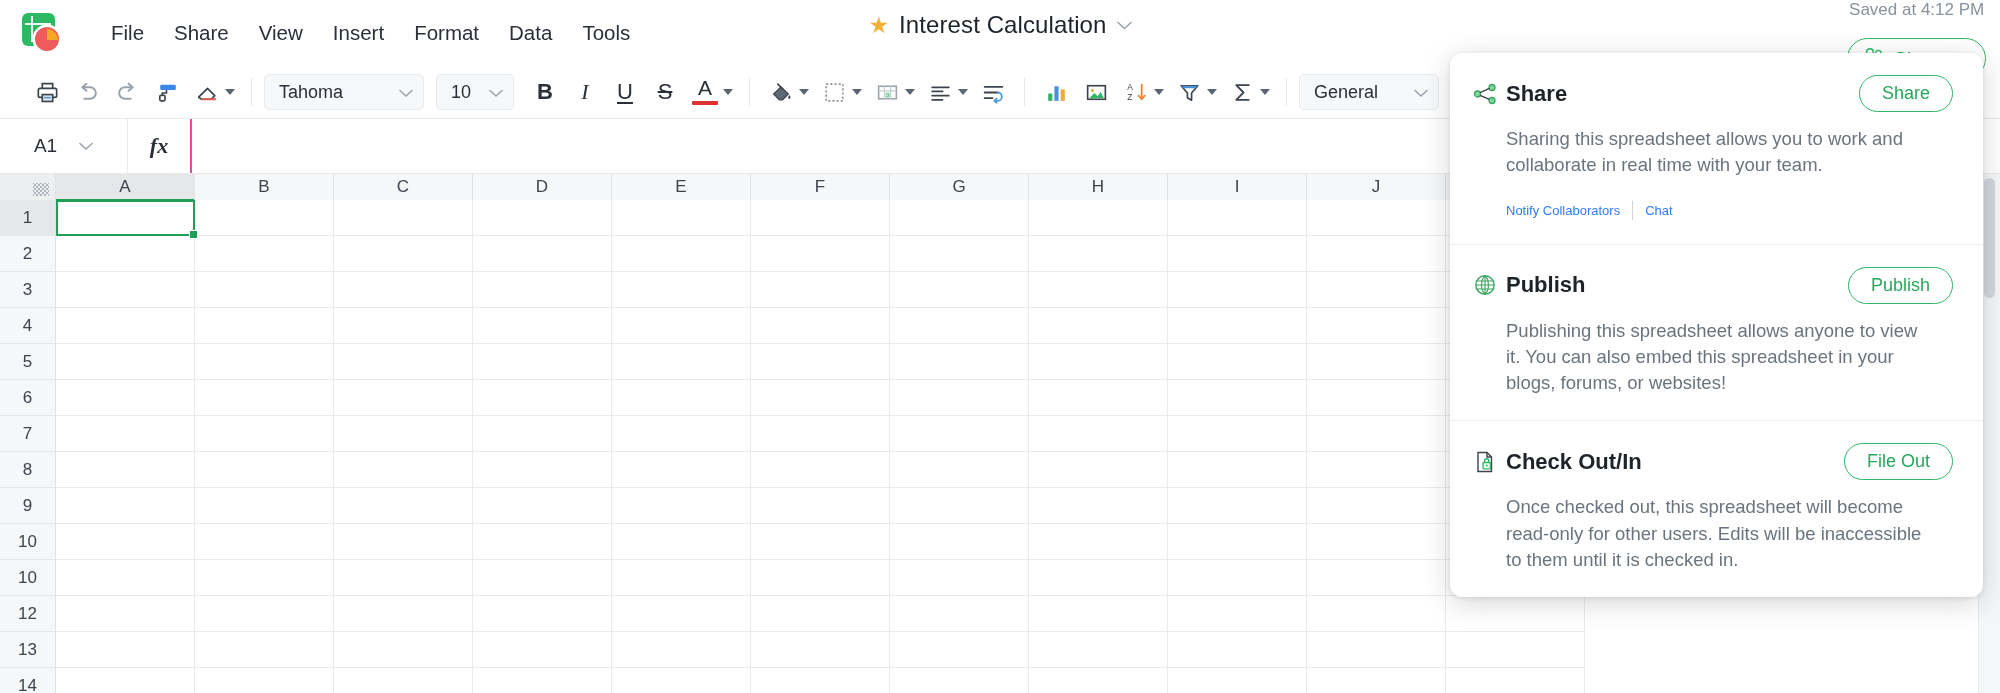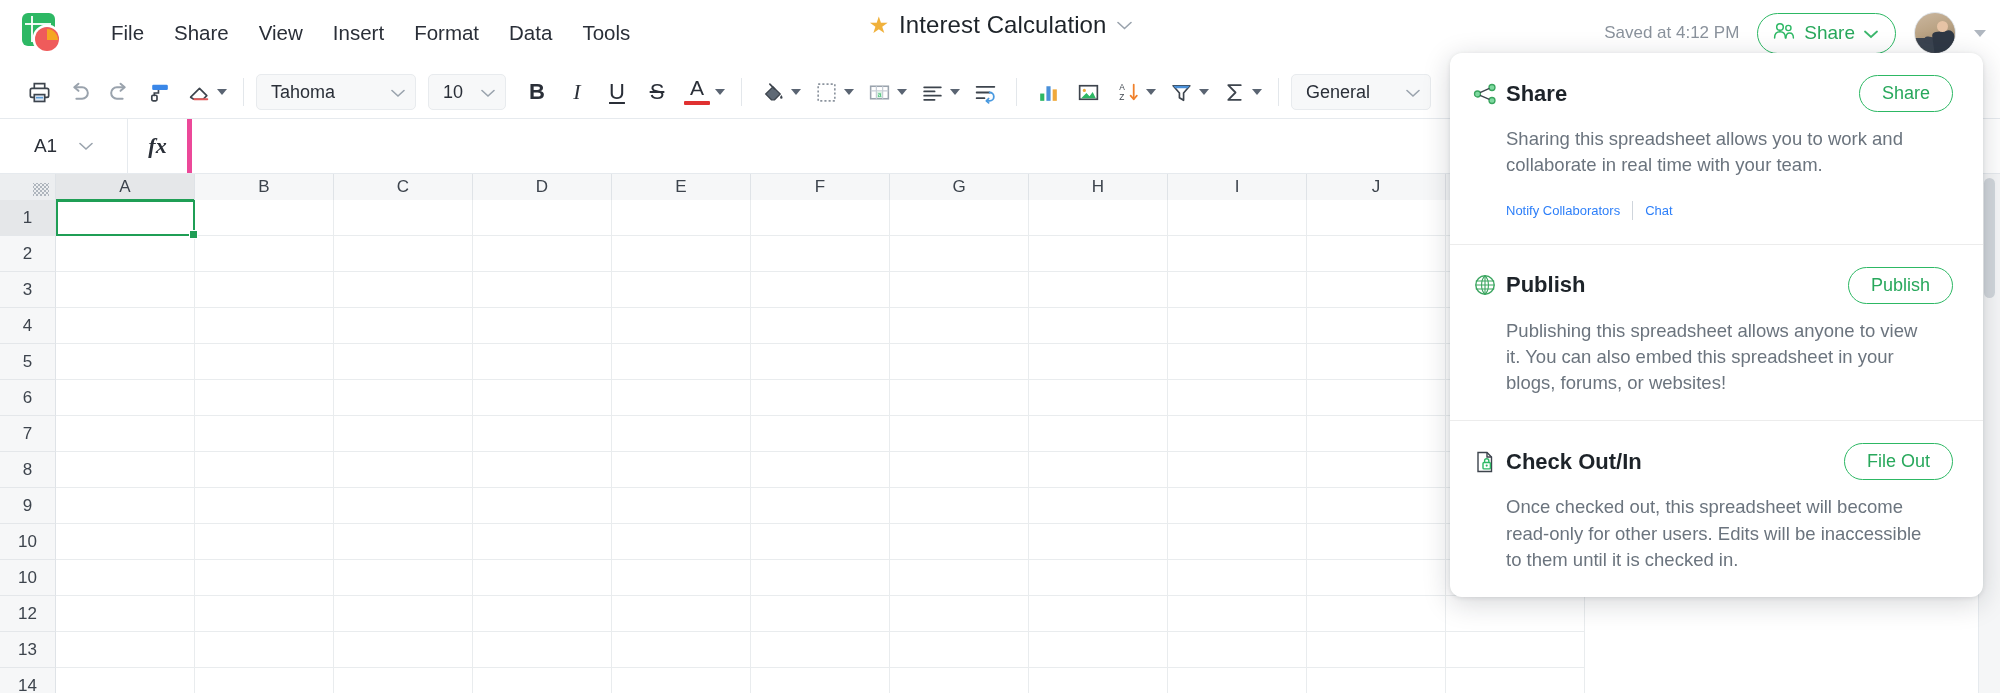--- a/index.html
+++ b/index.html
@@ -56,21 +56,21 @@
     display: flex; align-items: center; justify-content: center;
     pointer-events: none;
   }
   .doctitle > * { pointer-events: auto; }
   .star { font-size: 23px; color: #f0b13b; line-height: 1; margin-right: 10px; }
   .doctitle-text { font-size: 24px; color: #1d2329; letter-spacing: .1px; }
   .title-chev { margin-left: 10px; color: #9aa3ad; }
 
   .topbar-right {
     position: absolute; right: 14px; top: 0; height: 66px;
-    display: flex; align-items: center; gap: 18px;
+    display: flex; align-items: center; gap: 18px; flex-direction: column;
   }
   .saved-text { font-size: 17px; color: #8a929c; white-space: nowrap; }
   .share-btn {
     display: flex; align-items: center; gap: 9px;
     border: 1.6px solid #2db864; color: #28a85c;
     border-radius: 22px; padding: 8px 17px 8px 15px;
     font-size: 19px; background: #fff; cursor: pointer;
   }
   .share-btn .chev { color: #3bb76c; }
   .avatar {
@@ -84,21 +84,21 @@
   .avatar .body { position:absolute; left:46%; top:44%; width:22px; height:20px; background:#2f3845; border-radius:4px 6px 0 0; transform: rotate(-8deg); }
   .avatar .leg  { position:absolute; left:22%; top:62%; width:24px; height:7px; background:#3a4350; border-radius:4px; transform: rotate(10deg); }
   .caret-down {
     width: 0; height: 0; border-left: 6px solid transparent;
     border-right: 6px solid transparent; border-top: 7px solid #b0b7c0;
   }
 
   
   .toolbar {
     height: 52px; display: flex; align-items: center;
-    padding: 0 20px; background: #fff; gap: 2px;
+    padding: 0 28px; background: #fff; gap: 2px;
   }
   .tb-btn {
     width: 38px; height: 38px; display: flex; align-items: center;
     justify-content: center; border-radius: 5px; cursor: pointer;
   }
   .tb-arrow {
     width: 0; height: 0; border-left: 5px solid transparent;
     border-right: 5px solid transparent; border-top: 6px solid #5a6472;
     margin-left: -3px; margin-right: 4px; cursor: pointer;
   }
@@ -139,21 +139,21 @@
     background: #fff;
   }
   .namebox {
     width: 128px; display: flex; align-items: center;
     justify-content: center; gap: 22px; font-size: 19px; color: #2a2f38;
     border-right: 1px solid #e6eaee; cursor: text;
   }
   .namebox .chev { color: #9aa3ad; font-size: 14px; }
   .fxbox {
     width: 64px; display: flex; align-items: center; justify-content: center;
-    border-right: 5px solid #ec4899; cursor: pointer;
+    border-right: 2px solid #ec4899; cursor: pointer;
   }
   .fx {
     font-family: "Liberation Serif", serif; font-style: italic;
     font-weight: 700; font-size: 22px; color: #2a2f38;
   }
   .formula-input {
     flex: 1; border: none; outline: none; font-size: 18px;
     padding: 0 14px; color: #2a2f38; background: transparent;
     font-family: "Liberation Sans", sans-serif;
   }

